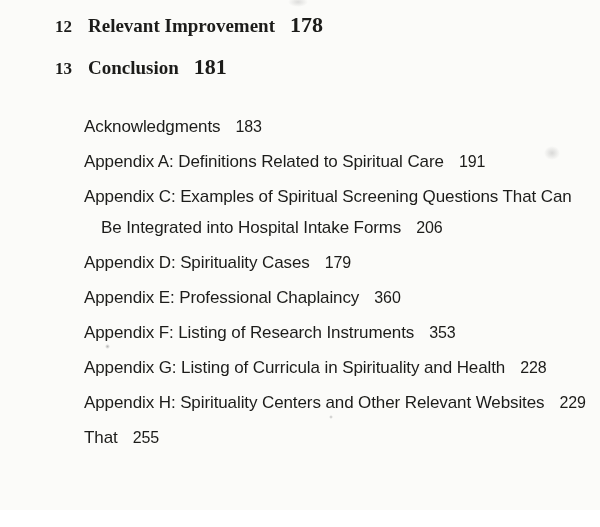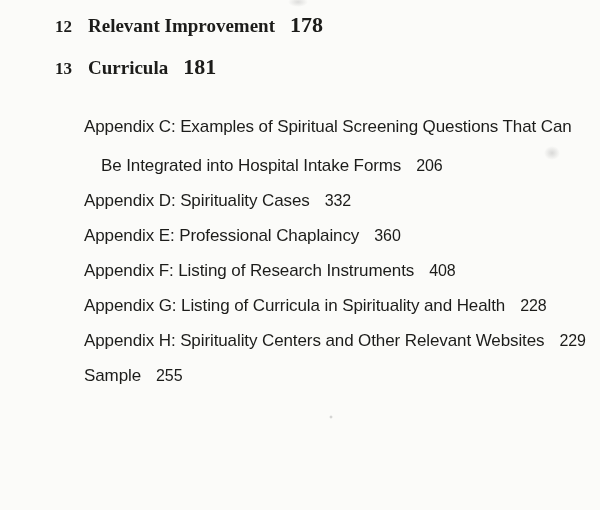--- a/index.html
+++ b/index.html
@@ -54,21 +54,21 @@
     font-size: 17px;
     line-height: 22px;
     letter-spacing: -0.1px;
   }
   .bm-row {
     margin-bottom: 13px;
     white-space: nowrap;
   }
   .bm-cont {
     padding-left: 17px;
-    margin-top: 17px;
+    margin-top: 9px;
     white-space: nowrap;
   }
   .pagenum {
     margin-left: 15px;
     font-size: 16px;
     font-feature-settings: "onum";
   }
 
   
   .smudge {
@@ -91,60 +91,66 @@
 <div class="page" style="--paper: #fbfbf9; --ink: #1c1c1a;">
 
   <div class="chapters">
     <div class="chapter-row">
       <span class="chapter-num">12</span>
       <span class="chapter-title">Relevant Improvement</span>
       <span class="chapter-page">178</span>
     </div>
     <div class="chapter-row">
       <span class="chapter-num">13</span>
-      <span class="chapter-title">Curricula</span>
+      <span class="chapter-title">Conclusion</span>
       <span class="chapter-page">181</span>
     </div>
   </div>
 
   <div class="backmatter">
 
+    <div class="bm-row">
+      <span>Acknowledgments</span><span class="pagenum">183</span>
+    </div>
 
+    <div class="bm-row">
+      <span>Appendix A: Definitions Related to Spiritual Care</span><span class="pagenum">191</span>
+    </div>
 
 
     <div class="bm-row">
       <div>Appendix C: Examples of Spiritual Screening Questions That Can</div>
       <div class="bm-cont">
         <span>Be Integrated into Hospital Intake Forms</span><span class="pagenum">206</span>
       </div>
     </div>
 
     <div class="bm-row">
-      <span>Appendix D: Spirituality Cases</span><span class="pagenum">332</span>
+      <span>Appendix D: Spirituality Cases</span><span class="pagenum">179</span>
     </div>
 
     <div class="bm-row">
       <span>Appendix E: Professional Chaplaincy</span><span class="pagenum">360</span>
     </div>
 
     <div class="bm-row">
-      <span>Appendix F: Listing of Research Instruments</span><span class="pagenum">408</span>
+      <span>Appendix F: Listing of Research Instruments</span><span class="pagenum">353</span>
     </div>
 
     <div class="bm-row">
       <span>Appendix G: Listing of Curricula in Spirituality and Health</span><span class="pagenum">228</span>
     </div>
 
     <div class="bm-row">
       <span>Appendix H: Spirituality Centers and Other Relevant Websites</span><span class="pagenum">229</span>
     </div>
 
 
     <div class="bm-row">
-      <span>Sample</span><span class="pagenum">255</span>
+      <span>That</span><span class="pagenum">255</span>
     </div>
 
   </div>
 
   <div class="smudge smudge-1"></div>
   <div class="smudge smudge-2"></div>
   <div class="smudge smudge-3"></div>
   <div class="smudge smudge-4"></div>
 
 </div>

